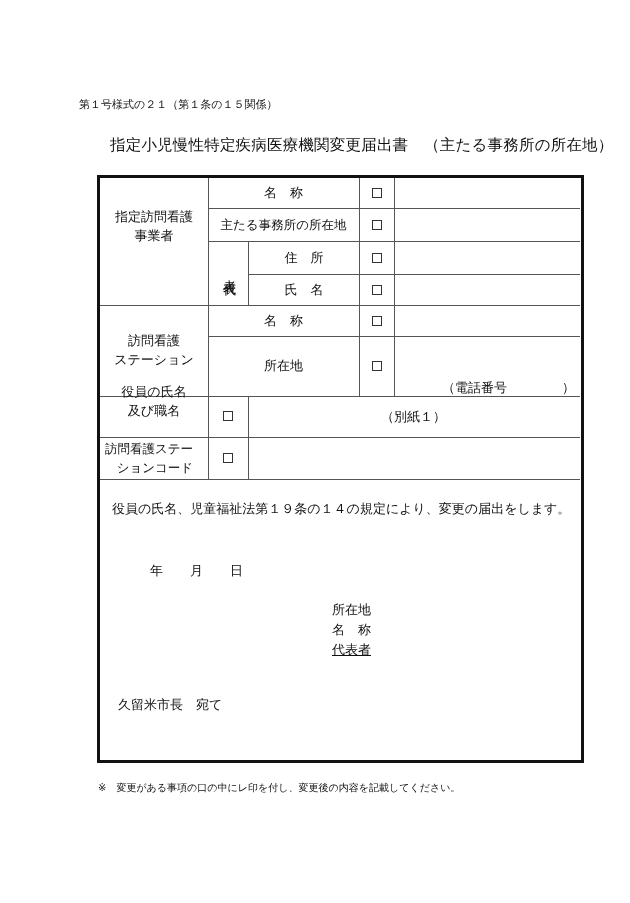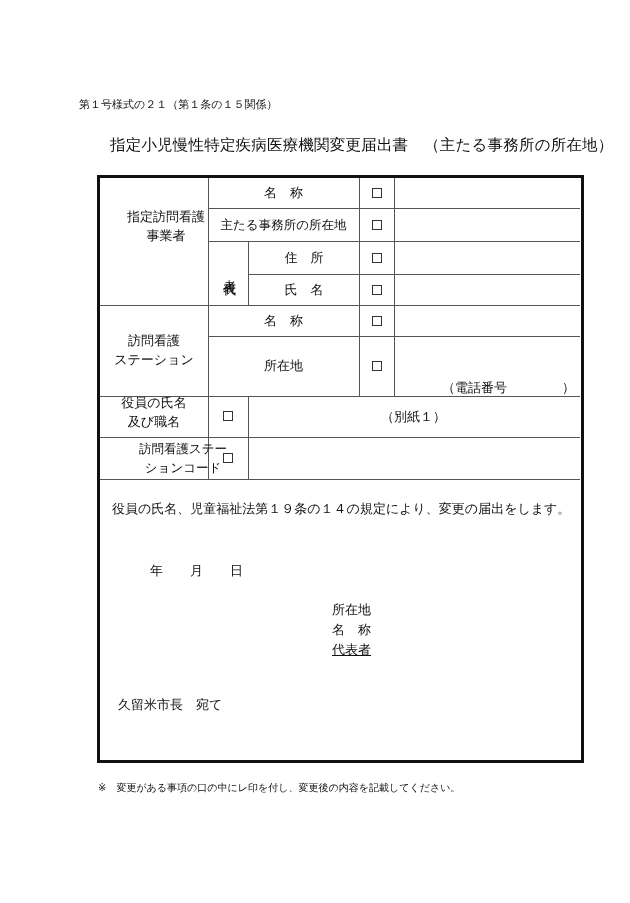--- a/index.html
+++ b/index.html
@@ -35,21 +35,21 @@
 <div class="hl" style="left:100px; top:396px; width:480px;"></div>
 <div class="hl" style="left:100px; top:437px; width:480px;"></div>
 <div class="hl" style="left:100px; top:479px; width:480px;"></div>
 
 <div class="vl" style="left:208px; top:178px; height:301px;"></div>
 <div class="vl" style="left:248px; top:241px; height:64px;"></div>
 <div class="vl" style="left:248px; top:396px; height:83px;"></div>
 <div class="vl" style="left:359px; top:178px; height:218px;"></div>
 <div class="vl" style="left:394px; top:178px; height:218px;"></div>
 
-<div class="cell" style="left:100px; top:208px; width:108px; height:60px; white-space:pre-line; align-items:flex-start;padding-left:12px;">指定訪問看護
+<div class="cell" style="left:100px; top:208px; width:108px; height:60px; white-space:pre-line; align-items:flex-start;">指定訪問看護
 事業者</div>
 
 <div class="cell" style="left:208px; top:178px; width:151px; height:30px;">名　称</div>
 <div class="chk" style="left:372px; top:188px;"></div>
 <div style="position:absolute; left:395px; top:178px; width:183px; height:30px;"></div>
 
 <div class="cell" style="left:208px; top:209px; width:151px; height:32px; font-size:12.5px;">主たる事務所の所在地</div>
 <div class="chk" style="left:372px; top:220px;"></div>
 <div style="position:absolute; left:395px; top:209px; width:183px; height:32px;"></div>
 
@@ -69,26 +69,26 @@
 <div class="cell" style="left:208px; top:306px; width:151px; height:30px;">名　称</div>
 <div class="chk" style="left:372px; top:316px;"></div>
 <div style="position:absolute; left:395px; top:306px; width:183px; height:30px;"></div>
 
 <div class="cell" style="left:208px; top:337px; width:151px; height:59px;">所在地</div>
 <div class="chk" style="left:372px; top:361px;"></div>
 <div style="position:absolute; left:395px; top:337px; width:183px; height:40px;"></div>
 <div class="txt" style="left:402px; top:379px;margin-left:40px;">（電話番号</div>
 <div class="txt" style="left:562px; top:379px;">）</div>
 
-<div class="cell" style="left:100px; top:393px; width:108px; height:40px; white-space:pre-line;">役員の氏名
+<div class="cell" style="left:100px; top:382px; width:108px; height:40px; white-space:pre-line;">役員の氏名
 及び職名</div>
 <div class="chk" style="left:223px; top:411px;"></div>
 <div class="cell" style="left:249px; top:397px; width:329px; height:40px;">（別紙１）</div>
 
-<div class="cell" style="left:100px; top:438px; width:108px; height:41px; white-space:pre-line; font-size:12.5px; justify-content:flex-start; text-align:center; padding-left:5px; box-sizing:border-box;margin-left:34px;">訪問看護ステー
+<div class="cell" style="left:100px; top:438px; width:108px; height:41px; white-space:pre-line; font-size:12.5px; justify-content:flex-start; text-align:right; padding-left:5px; box-sizing:border-box;">訪問看護ステー
 ションコード</div>
 <div class="chk" style="left:223px; top:453px;"></div>
 <div style="position:absolute; left:249px; top:438px; width:329px; height:41px;"></div>
 
 <div class="txt" style="left:112px; top:500px;">役員の氏名、児童福祉法第１９条の１４の規定により、変更の届出をします。</div>
 
 <div class="txt" style="left:150px; top:562px;">年</div>
 <div class="txt" style="left:190px; top:562px;">月</div>
 <div class="txt" style="left:230px; top:562px;">日</div>
 

